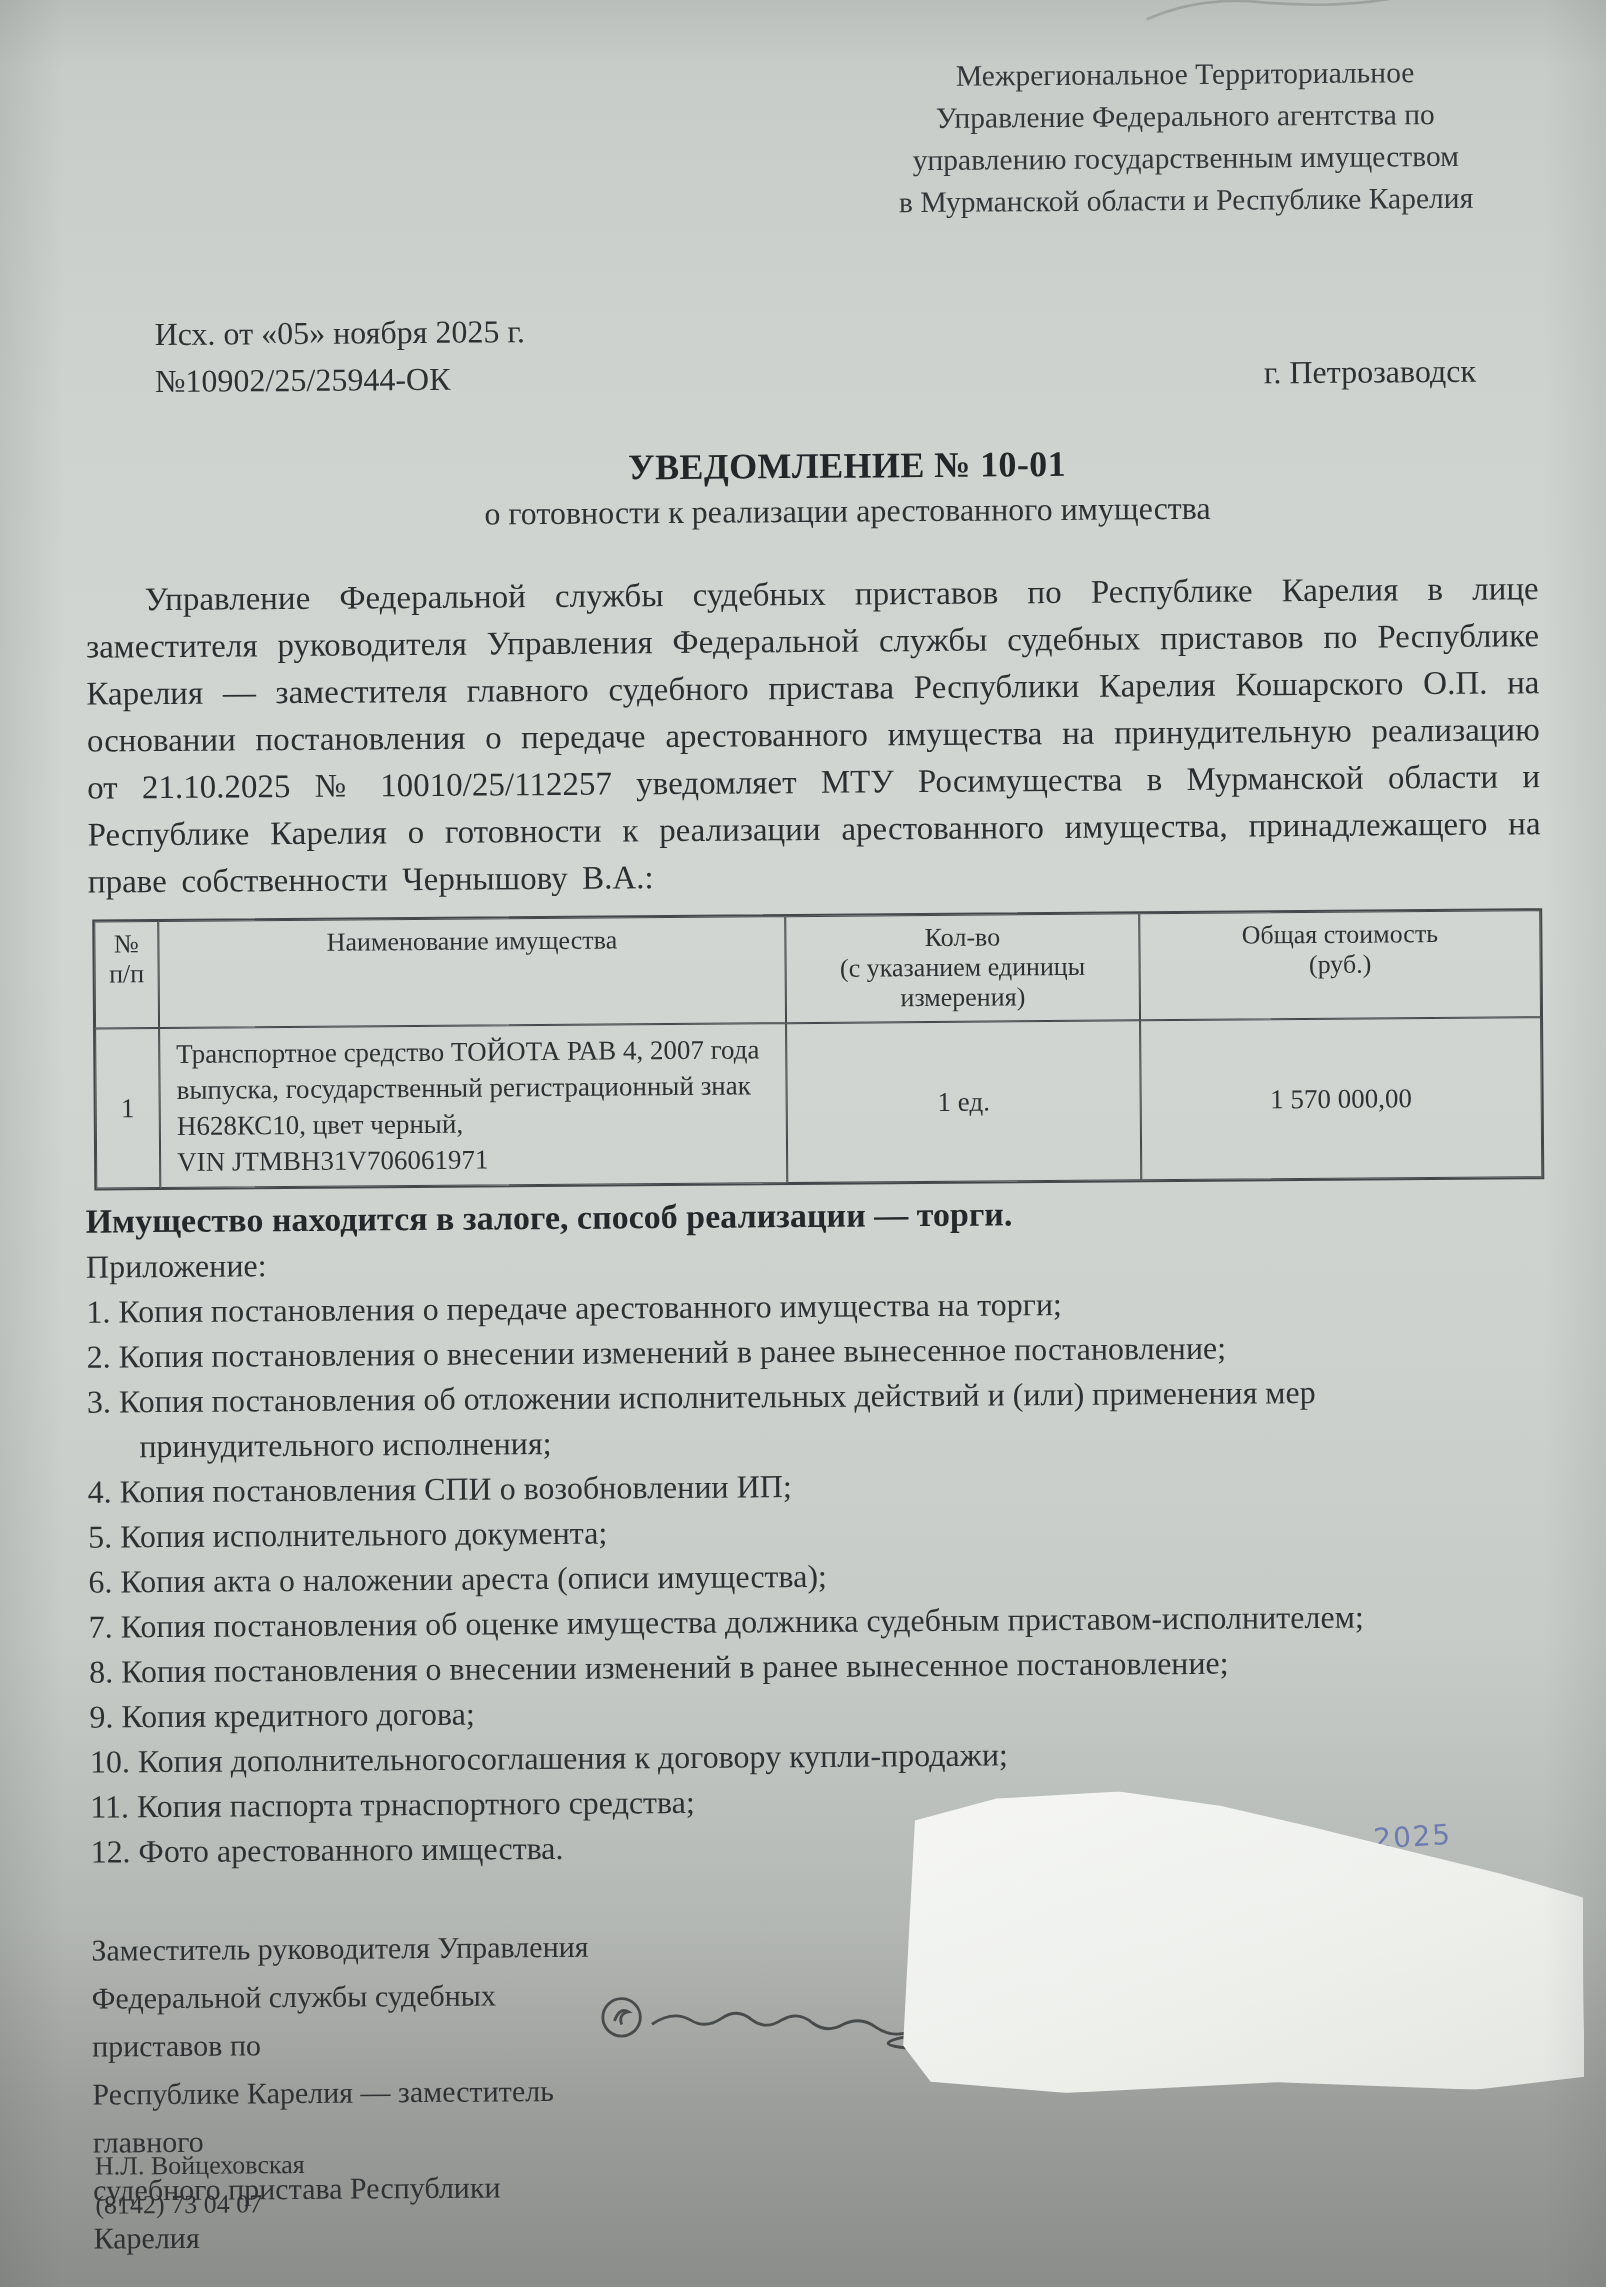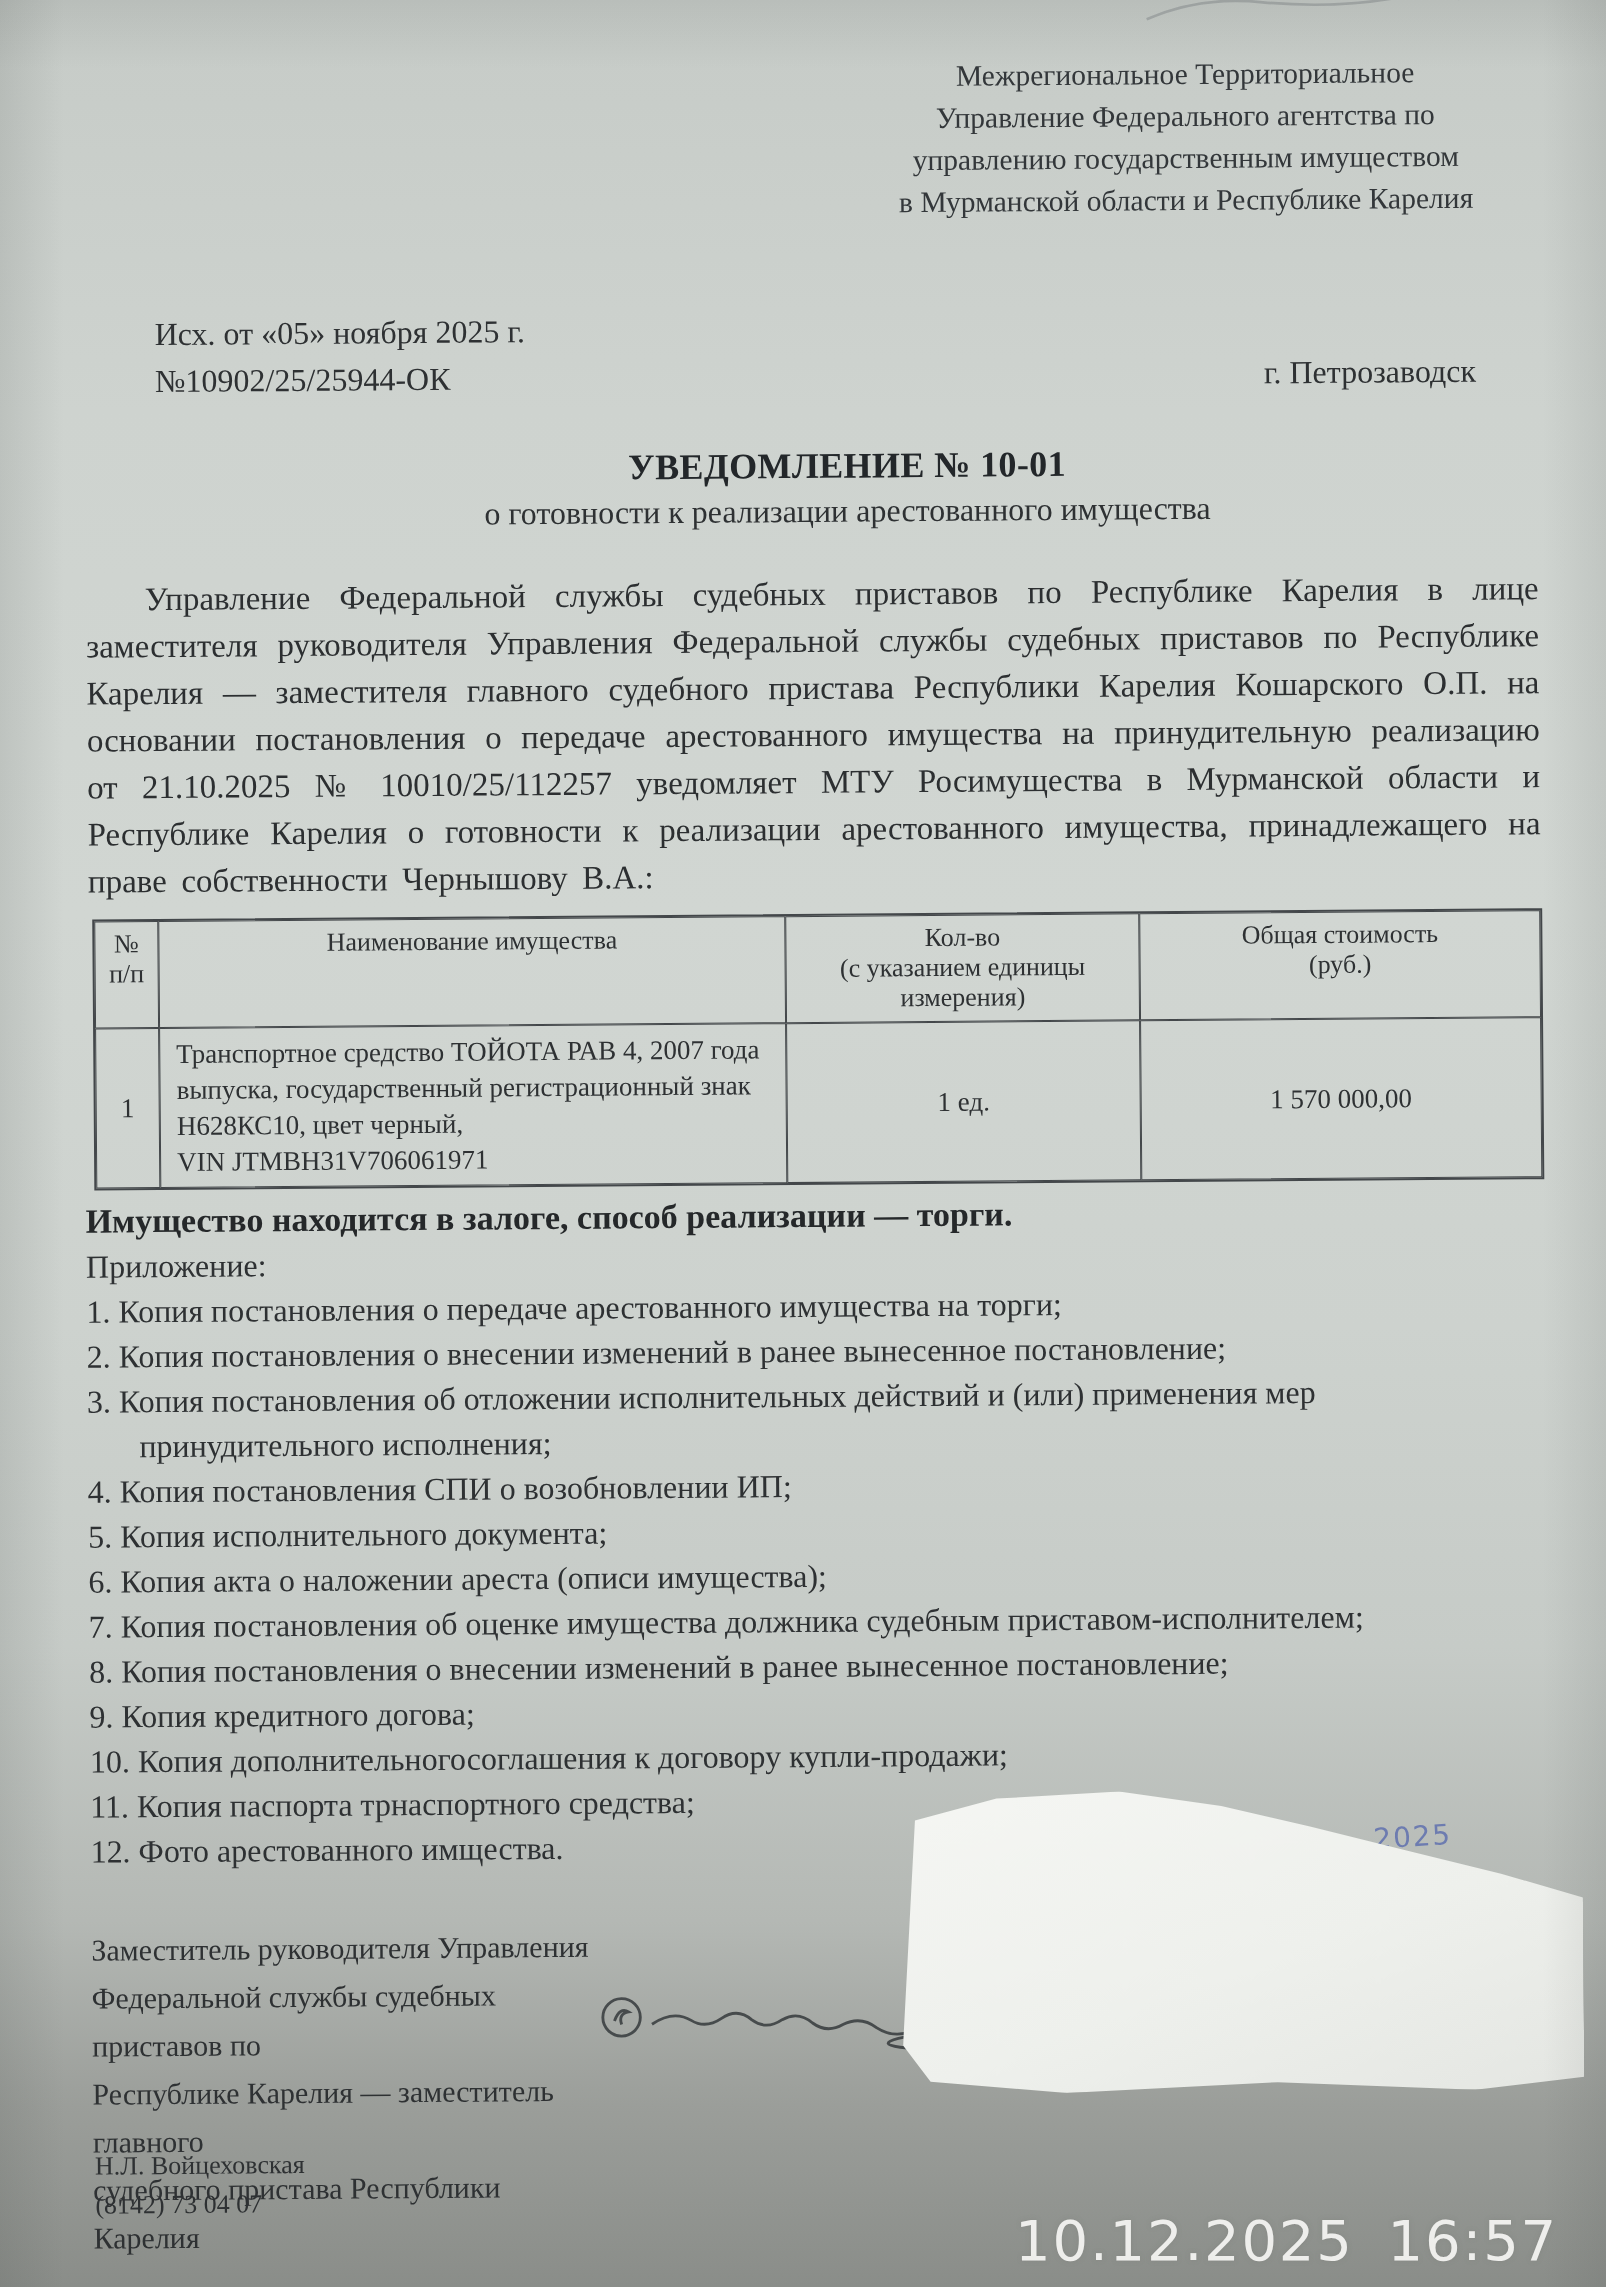--- a/index.html
+++ b/index.html
@@ -161,15 +161,14 @@
 
     <div class="contact">
       <div>Н.Л. Войцеховская</div>
       <div>(8142) 73 04 07</div>
     </div>
 
     <div class="blue-fragment">2025</div>
     <div class="torn-paper"></div>
   </div>
 
-  <div class="timestamp">10.12.2025  16:57</div>
 </div>
 
 
 </body></html>

